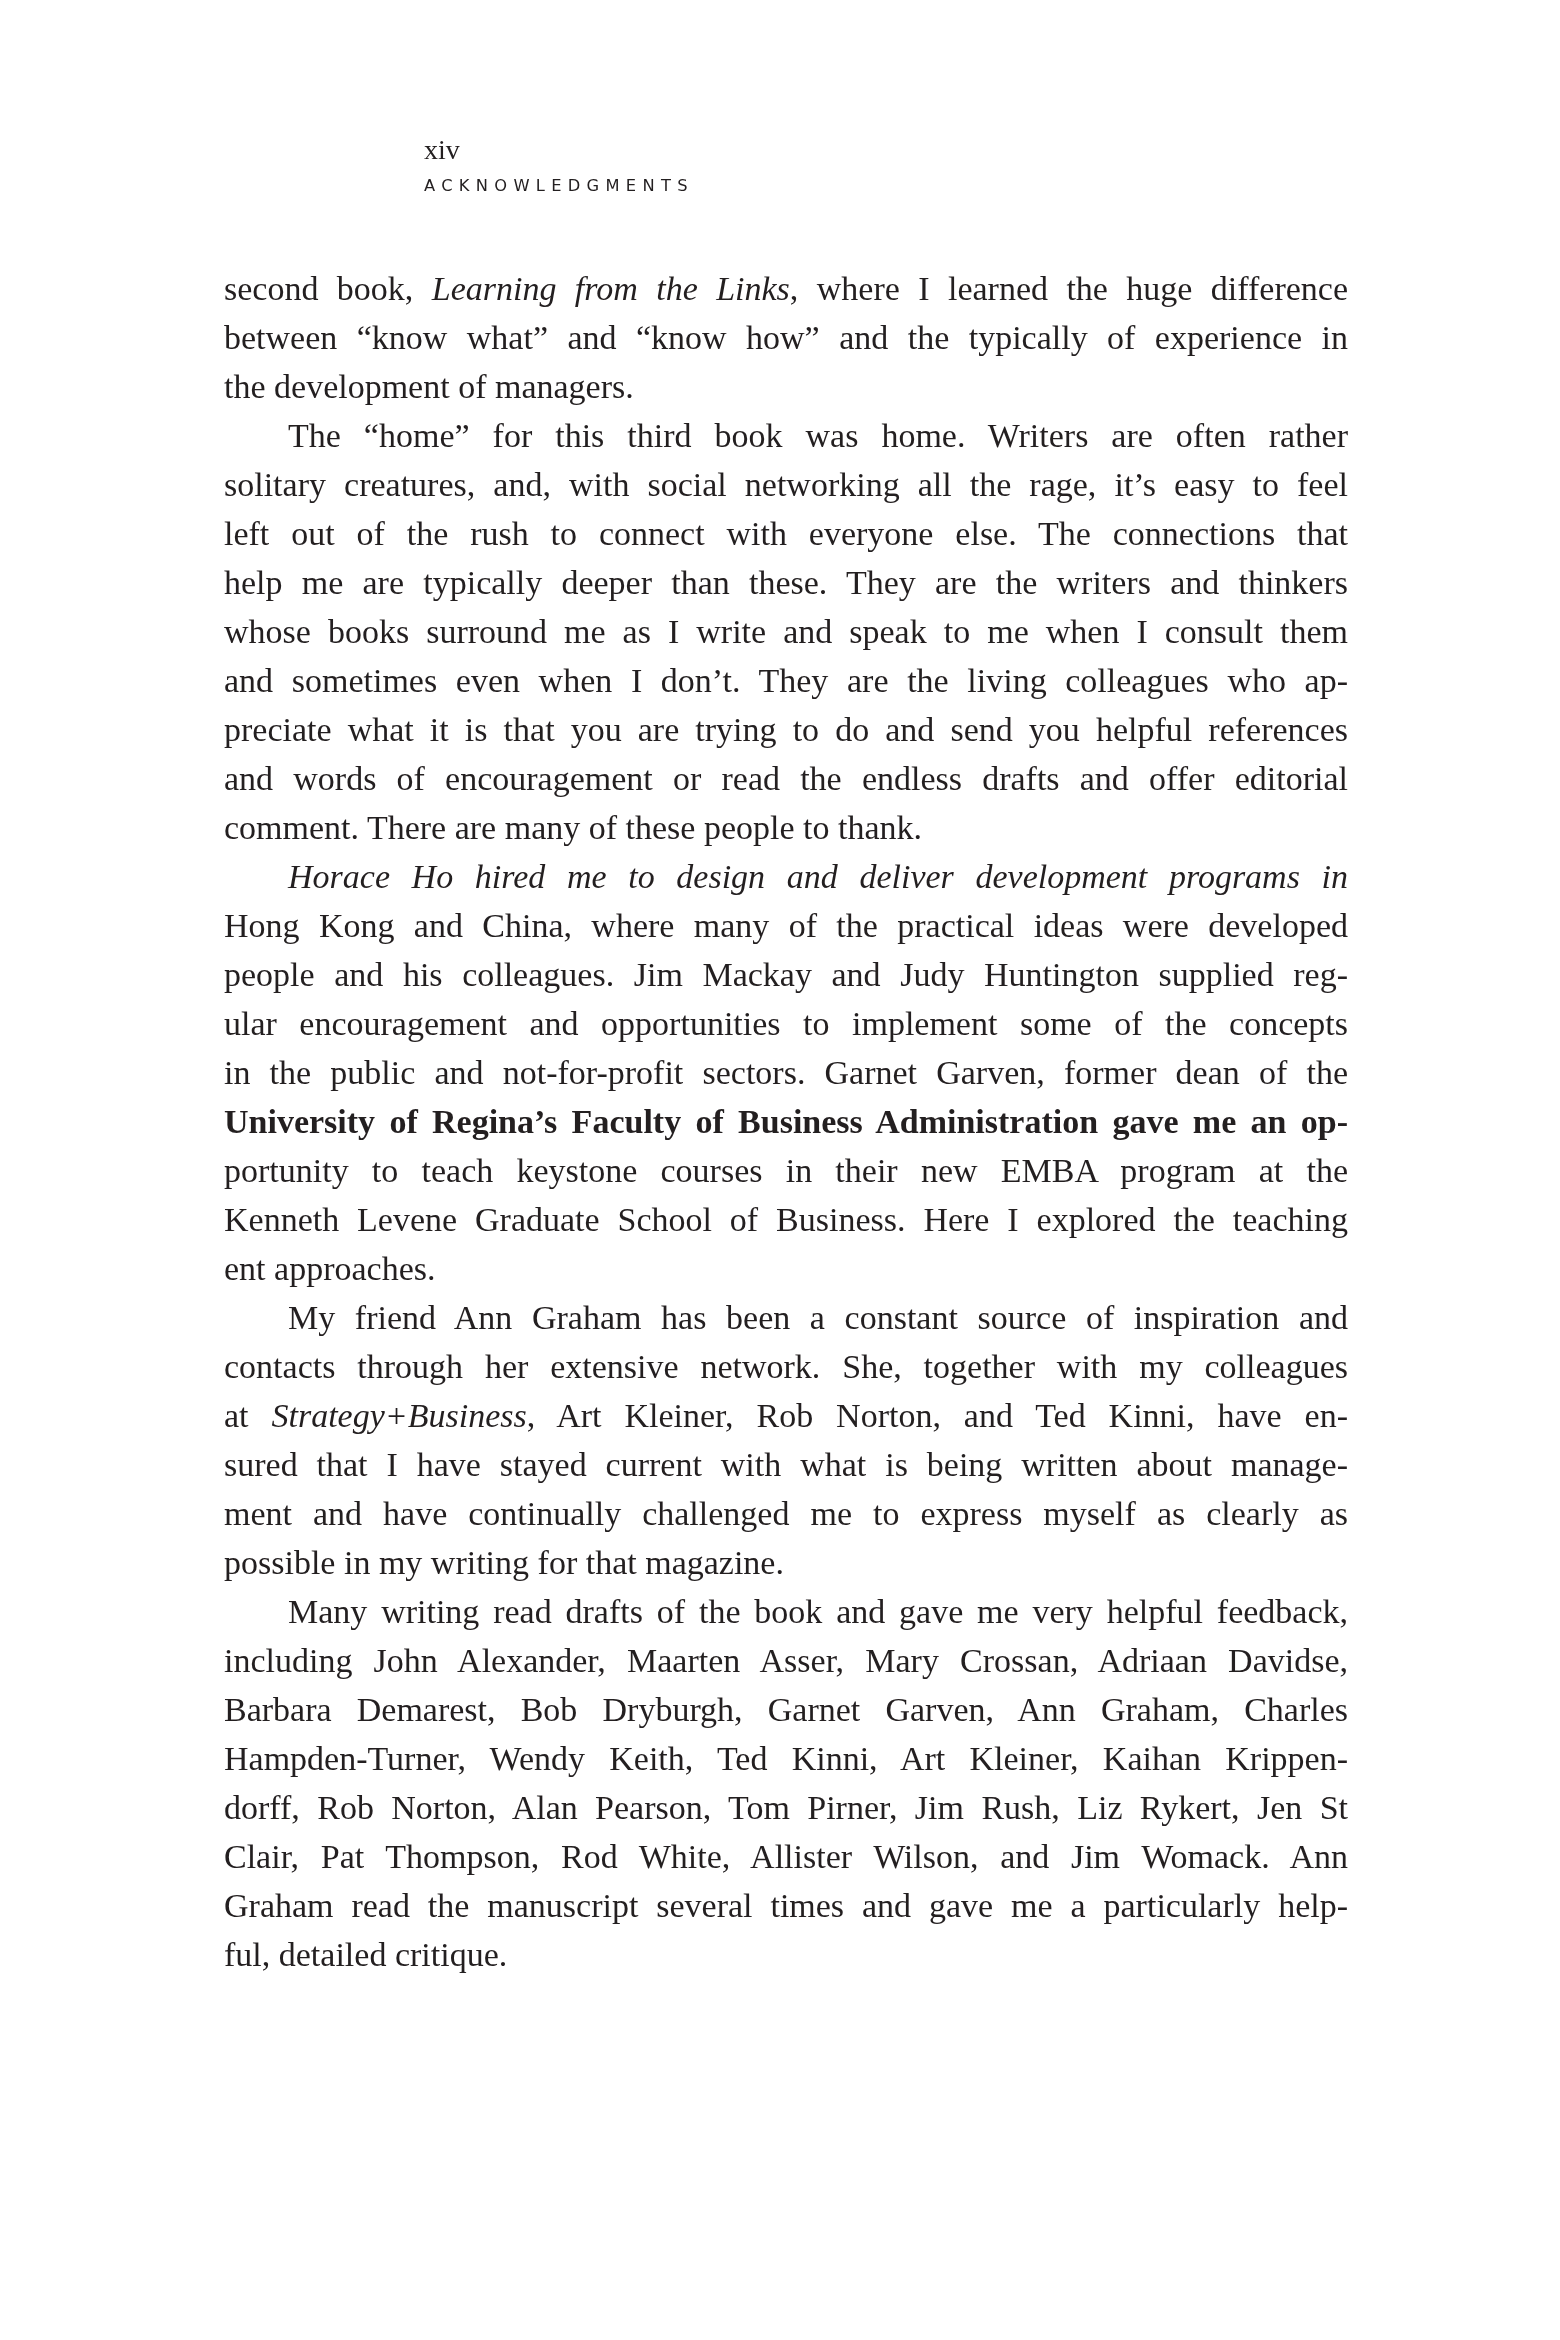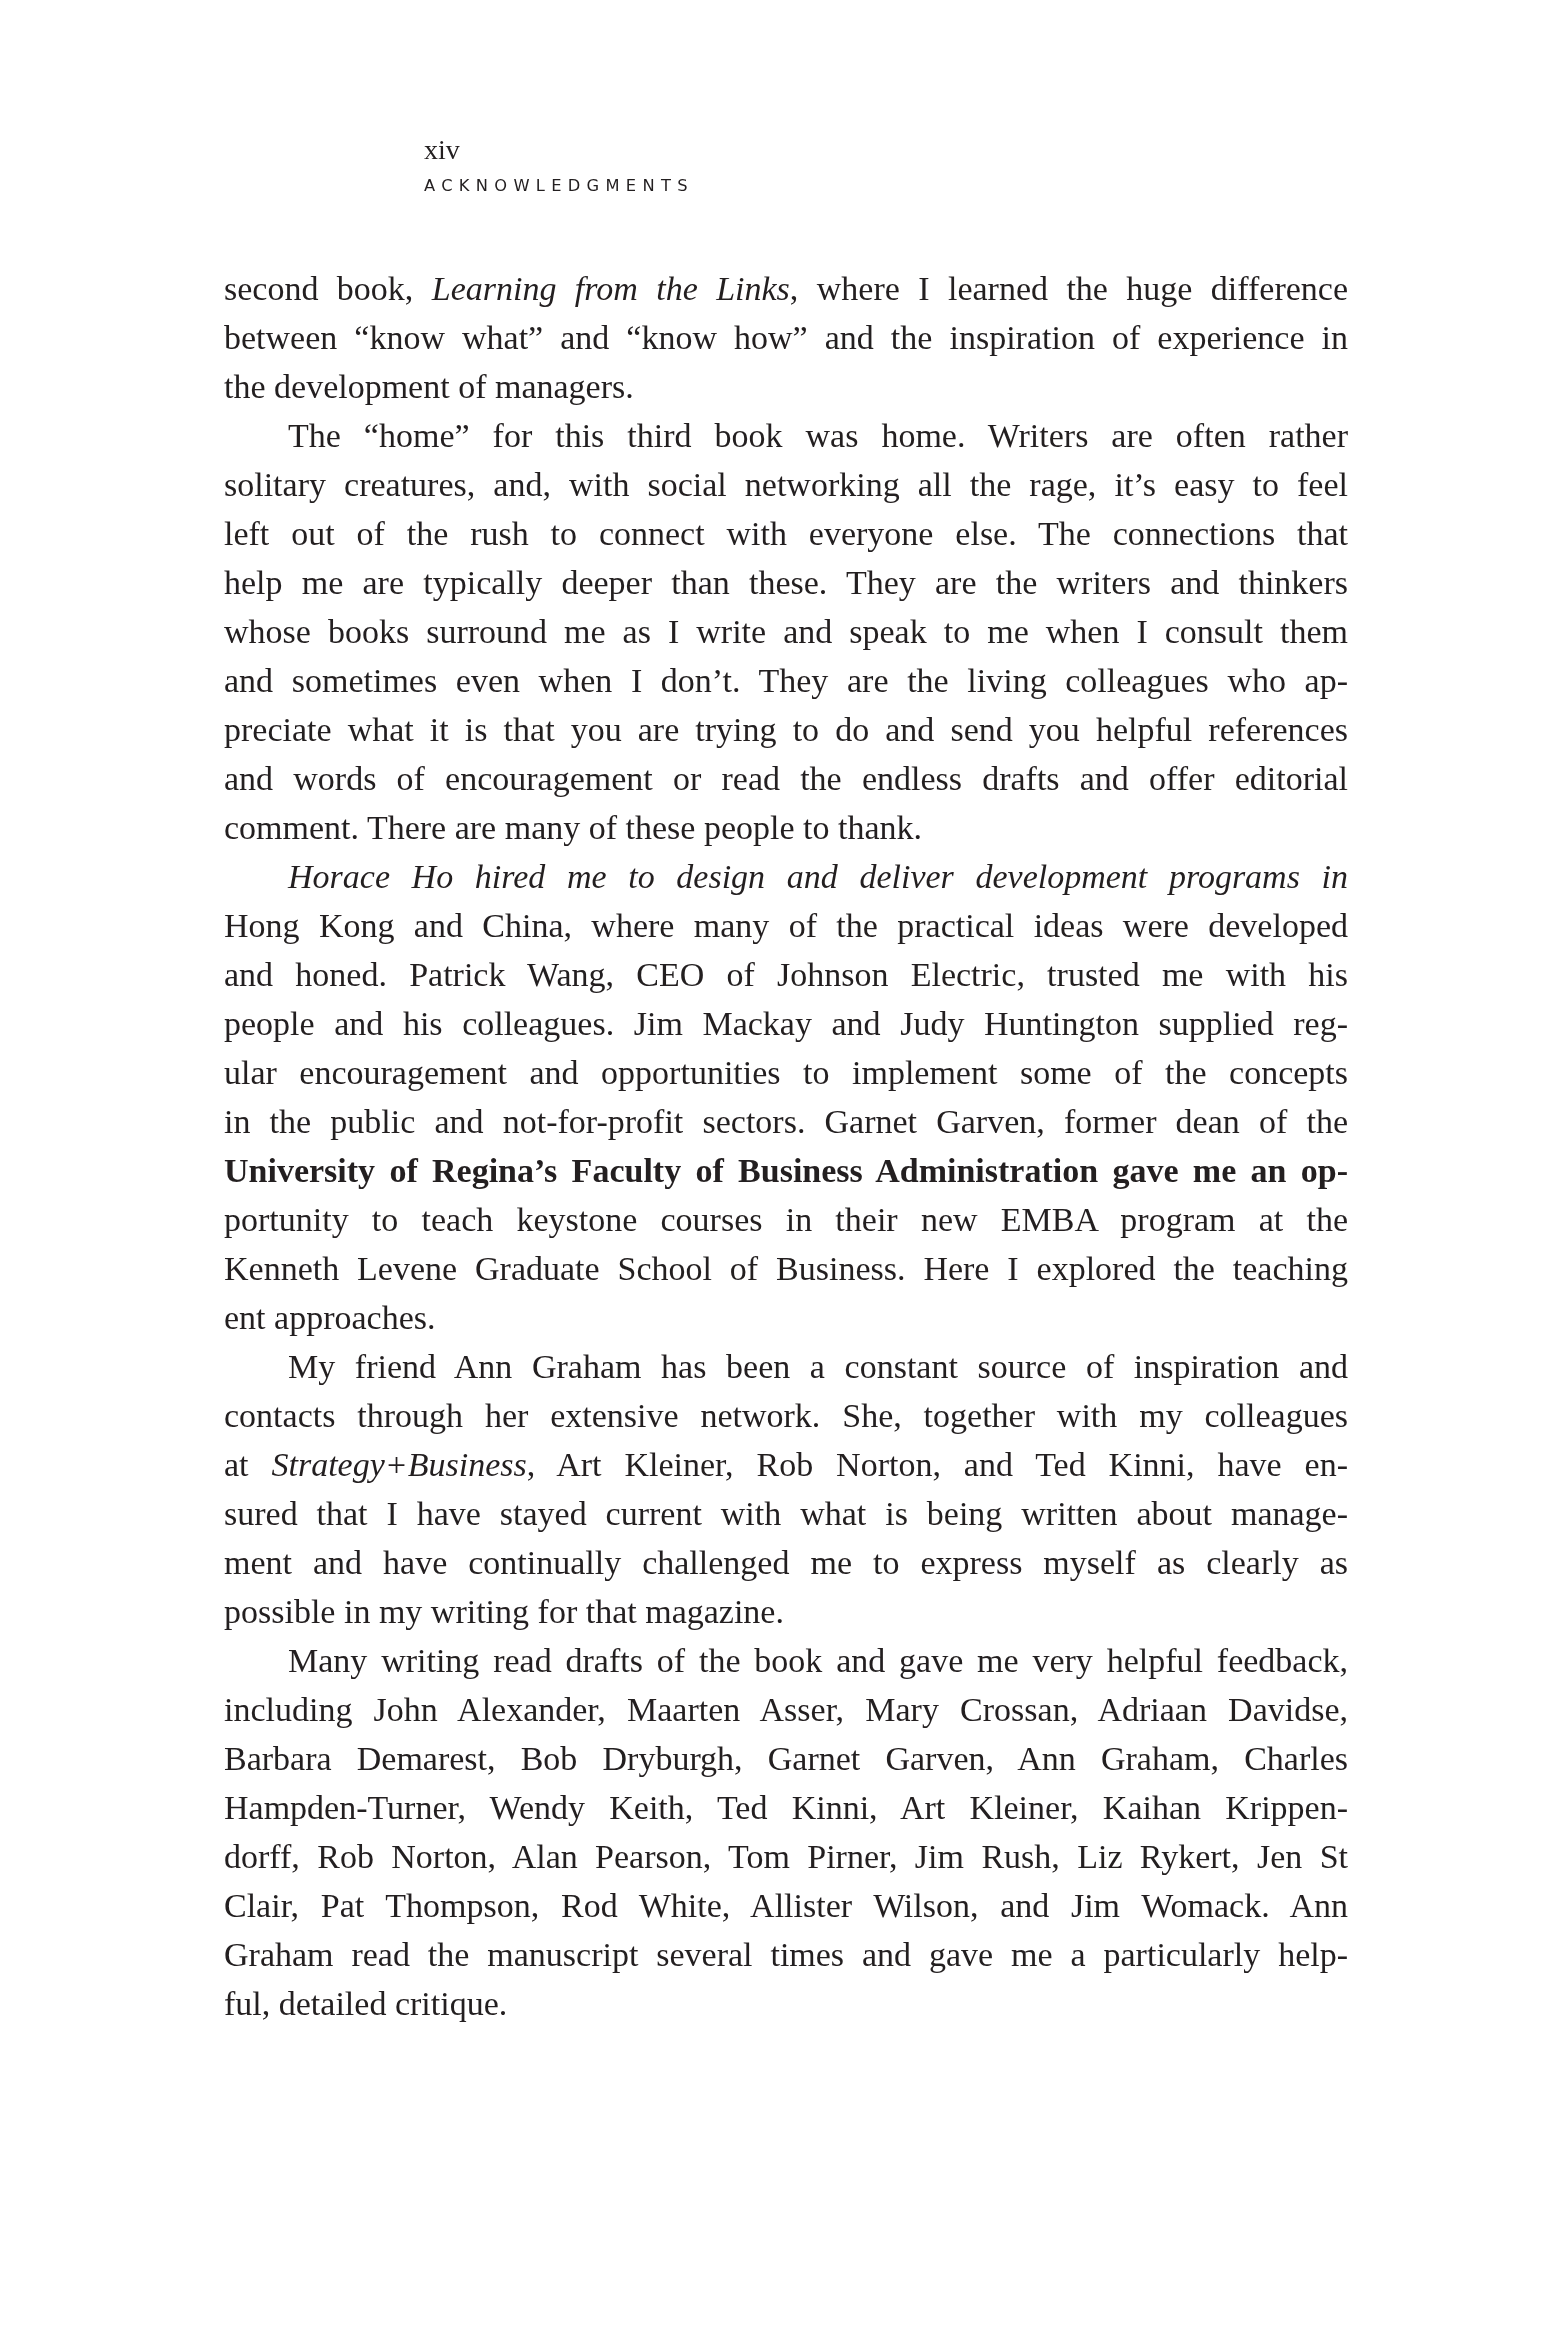--- a/index.html
+++ b/index.html
@@ -18,38 +18,37 @@
 <body>
 
 <div class="running-head">
   <span class="folio">xiv</span>
   <span class="section-title">ACKNOWLEDGMENTS</span>
 </div>
 
 <div class="body-text" id="body-text">
     <div>
       <div class="line" style="white-space: normal;"><span>second book, </span><span class="ital">Learning from the Links</span><span>, where I learned the huge difference</span></div>
-      <div class="line" style="white-space: normal;"><span>between “know what” and “know how” and the inspiration of experience in</span></div>
+      <div class="line" style="white-space: normal;"><span>between “know what” and “know how” and the typically of experience in</span></div>
       <div class="line last" style="white-space: normal;"><span>the development of managers.</span></div>
     </div>
     <div>
       <div class="line indent" style="white-space: normal;"><span>The “home” for this third book was home. Writers are often rather</span></div>
       <div class="line" style="white-space: normal;"><span>solitary creatures, and, with social networking all the rage, it’s easy to feel</span></div>
       <div class="line" style="white-space: normal;"><span>left out of the rush to connect with everyone else. The connections that</span></div>
       <div class="line" style="white-space: normal;"><span>help me are typically deeper than these. They are the writers and thinkers</span></div>
       <div class="line" style="white-space: normal;"><span>whose books surround me as I write and speak to me when I consult them</span></div>
       <div class="line" style="white-space: normal;"><span>and sometimes even when I don’t. They are the living colleagues who ap-</span></div>
       <div class="line" style="white-space: normal;"><span>preciate what it is that you are trying to do and send you helpful references</span></div>
       <div class="line" style="white-space: normal;"><span>and words of encouragement or read the endless drafts and offer editorial</span></div>
       <div class="line last" style="white-space: normal;"><span>comment. There are many of these people to thank.</span></div>
     </div>
     <div>
       <div class="line indent" style="white-space: normal; font-style: italic;"><span>Horace Ho hired me to design and deliver development programs in</span></div>
       <div class="line" style="white-space: normal;"><span>Hong Kong and China, where many of the practical ideas were developed</span></div>
-      <div class="line" style="white-space: normal;"><span>and honed. Patrick Wang, CEO of Johnson Electric, trusted me with his</span></div>
       <div class="line" style="white-space: normal;"><span>people and his colleagues. Jim Mackay and Judy Huntington supplied reg-</span></div>
       <div class="line" style="white-space: normal;"><span>ular encouragement and opportunities to implement some of the concepts</span></div>
       <div class="line" style="white-space: normal;"><span>in the public and not-for-profit sectors. Garnet Garven, former dean of the</span></div>
       <div class="line" style="white-space: normal; font-weight: bold;"><span>University of Regina’s Faculty of Business Administration gave me an op-</span></div>
       <div class="line" style="white-space: normal;"><span>portunity to teach keystone courses in their new EMBA program at the</span></div>
       <div class="line" style="white-space: normal;"><span>Kenneth Levene Graduate School of Business. Here I explored the teaching</span></div>
       <div class="line last" style="white-space: normal;"><span>ent approaches.</span></div>
     </div>
     <div>
       <div class="line indent" style="white-space: normal;"><span>My friend Ann Graham has been a constant source of inspiration and</span></div>

